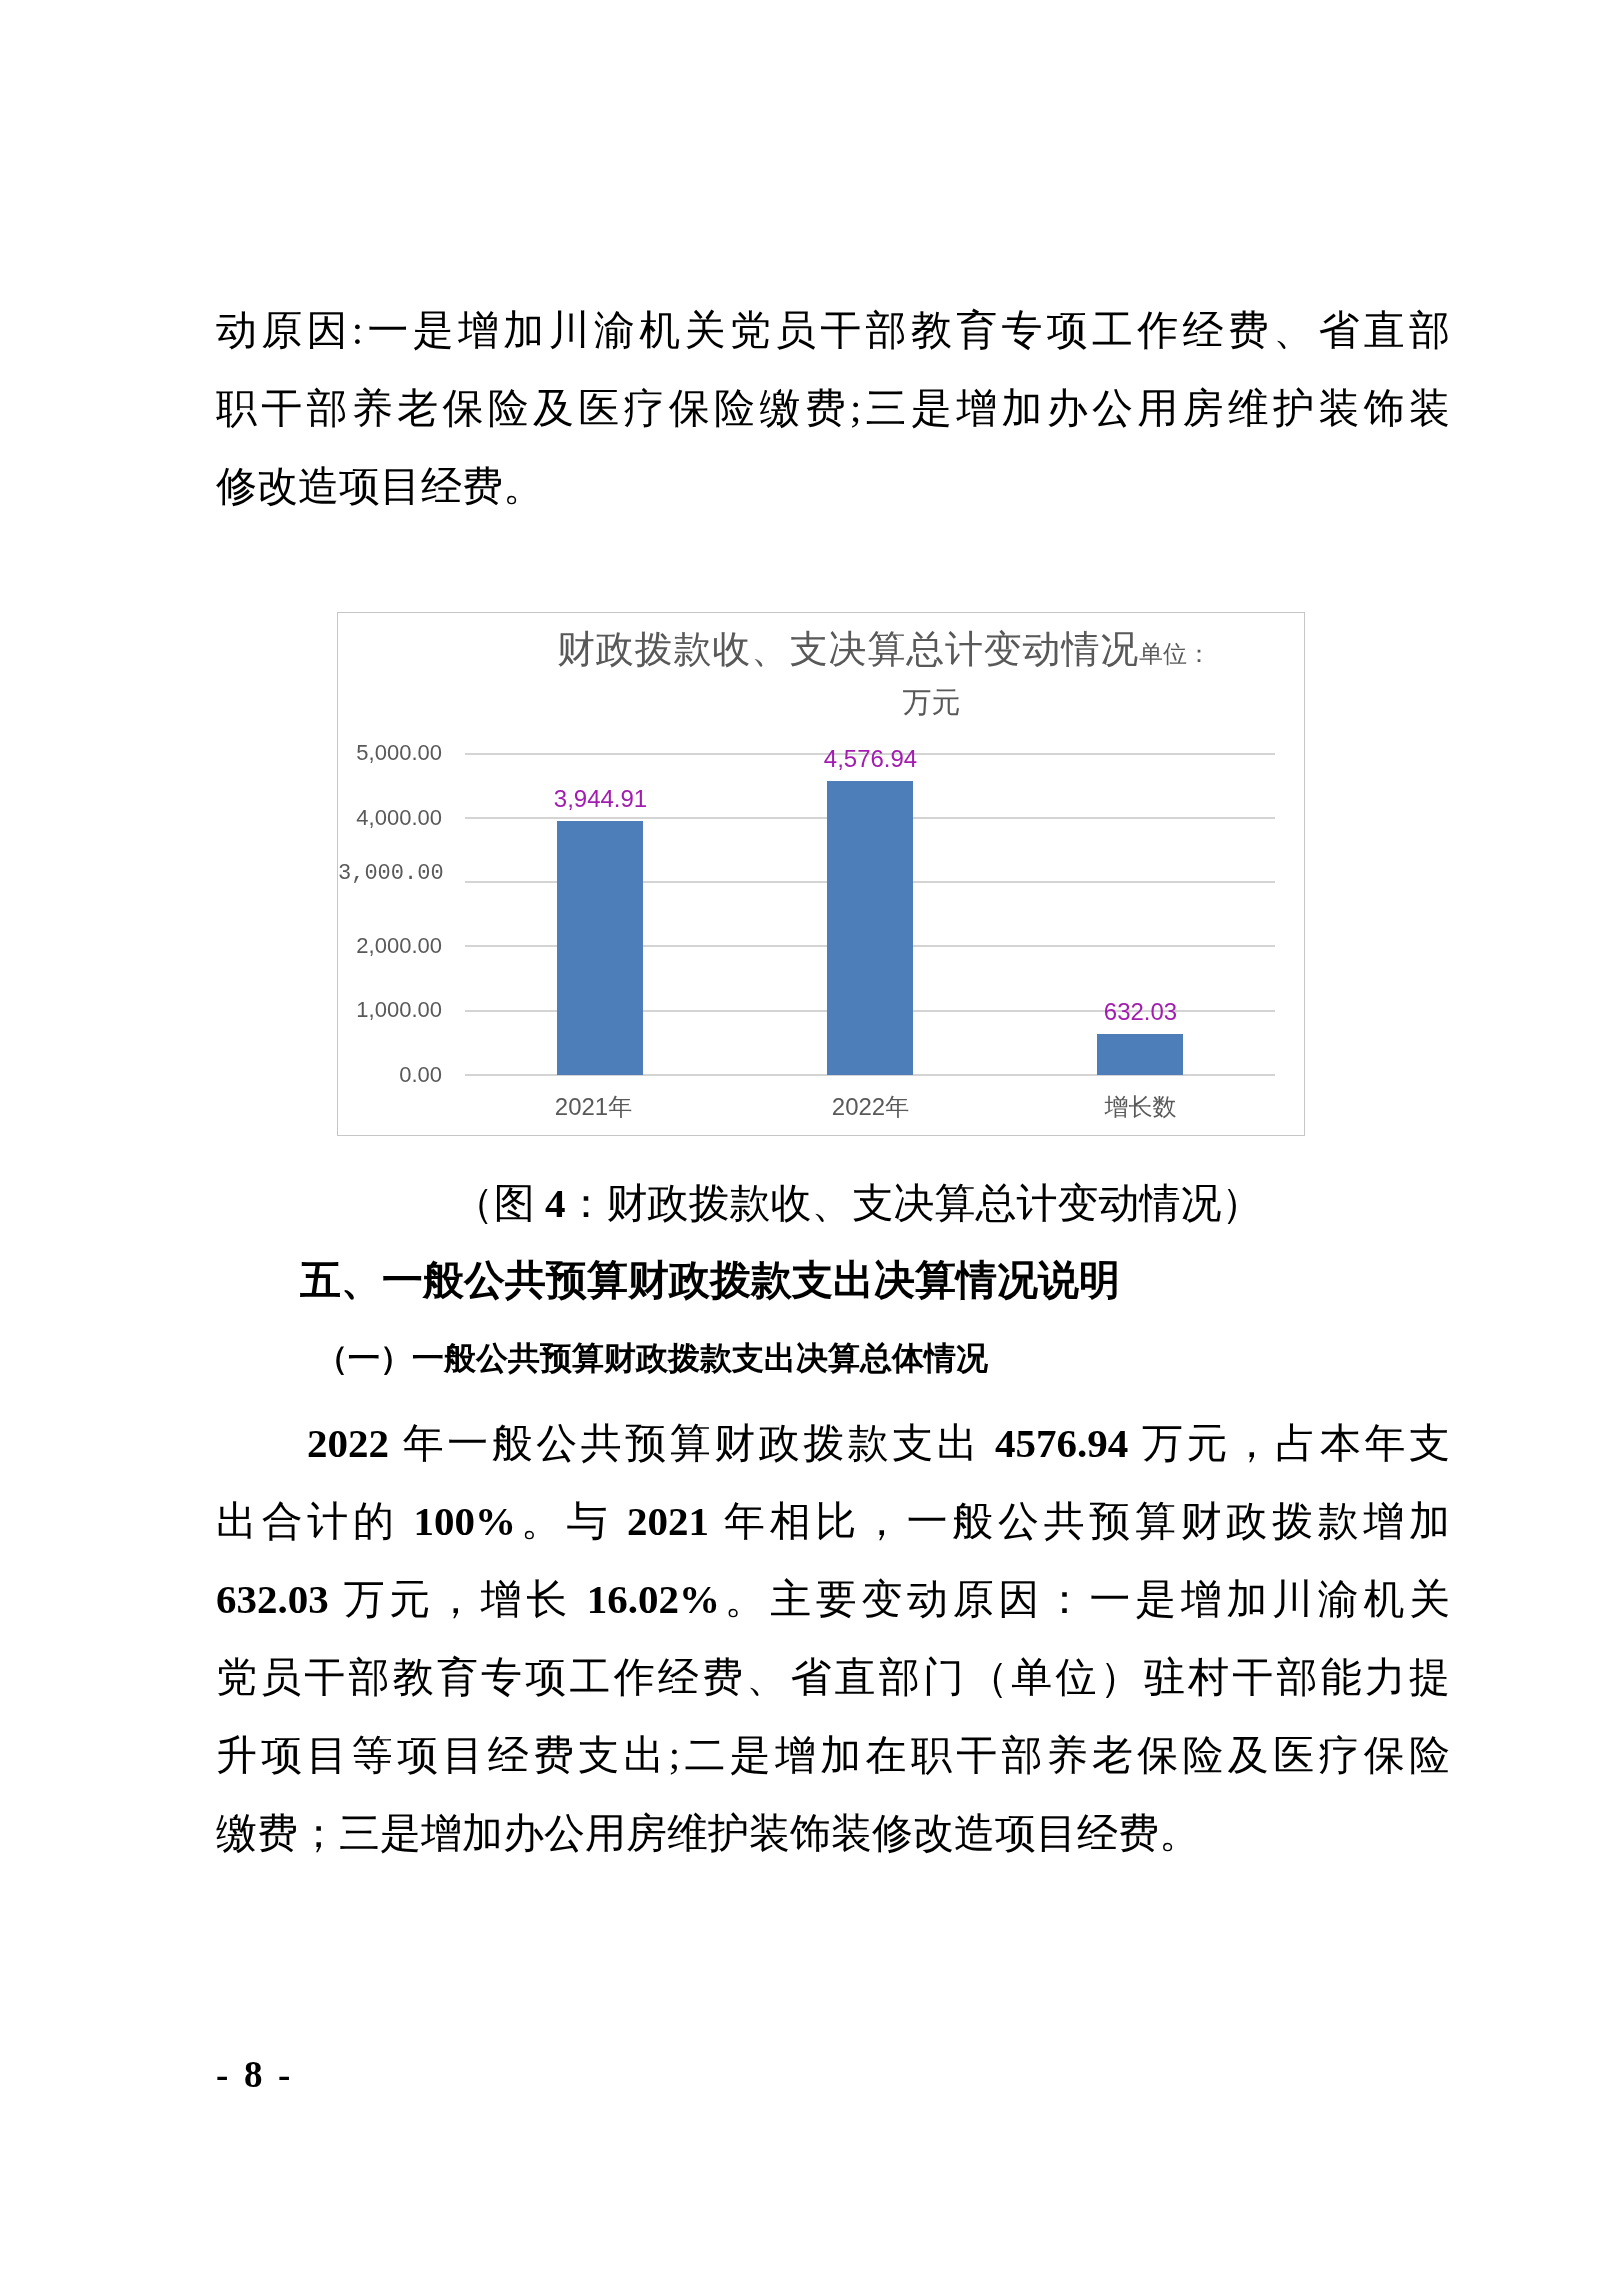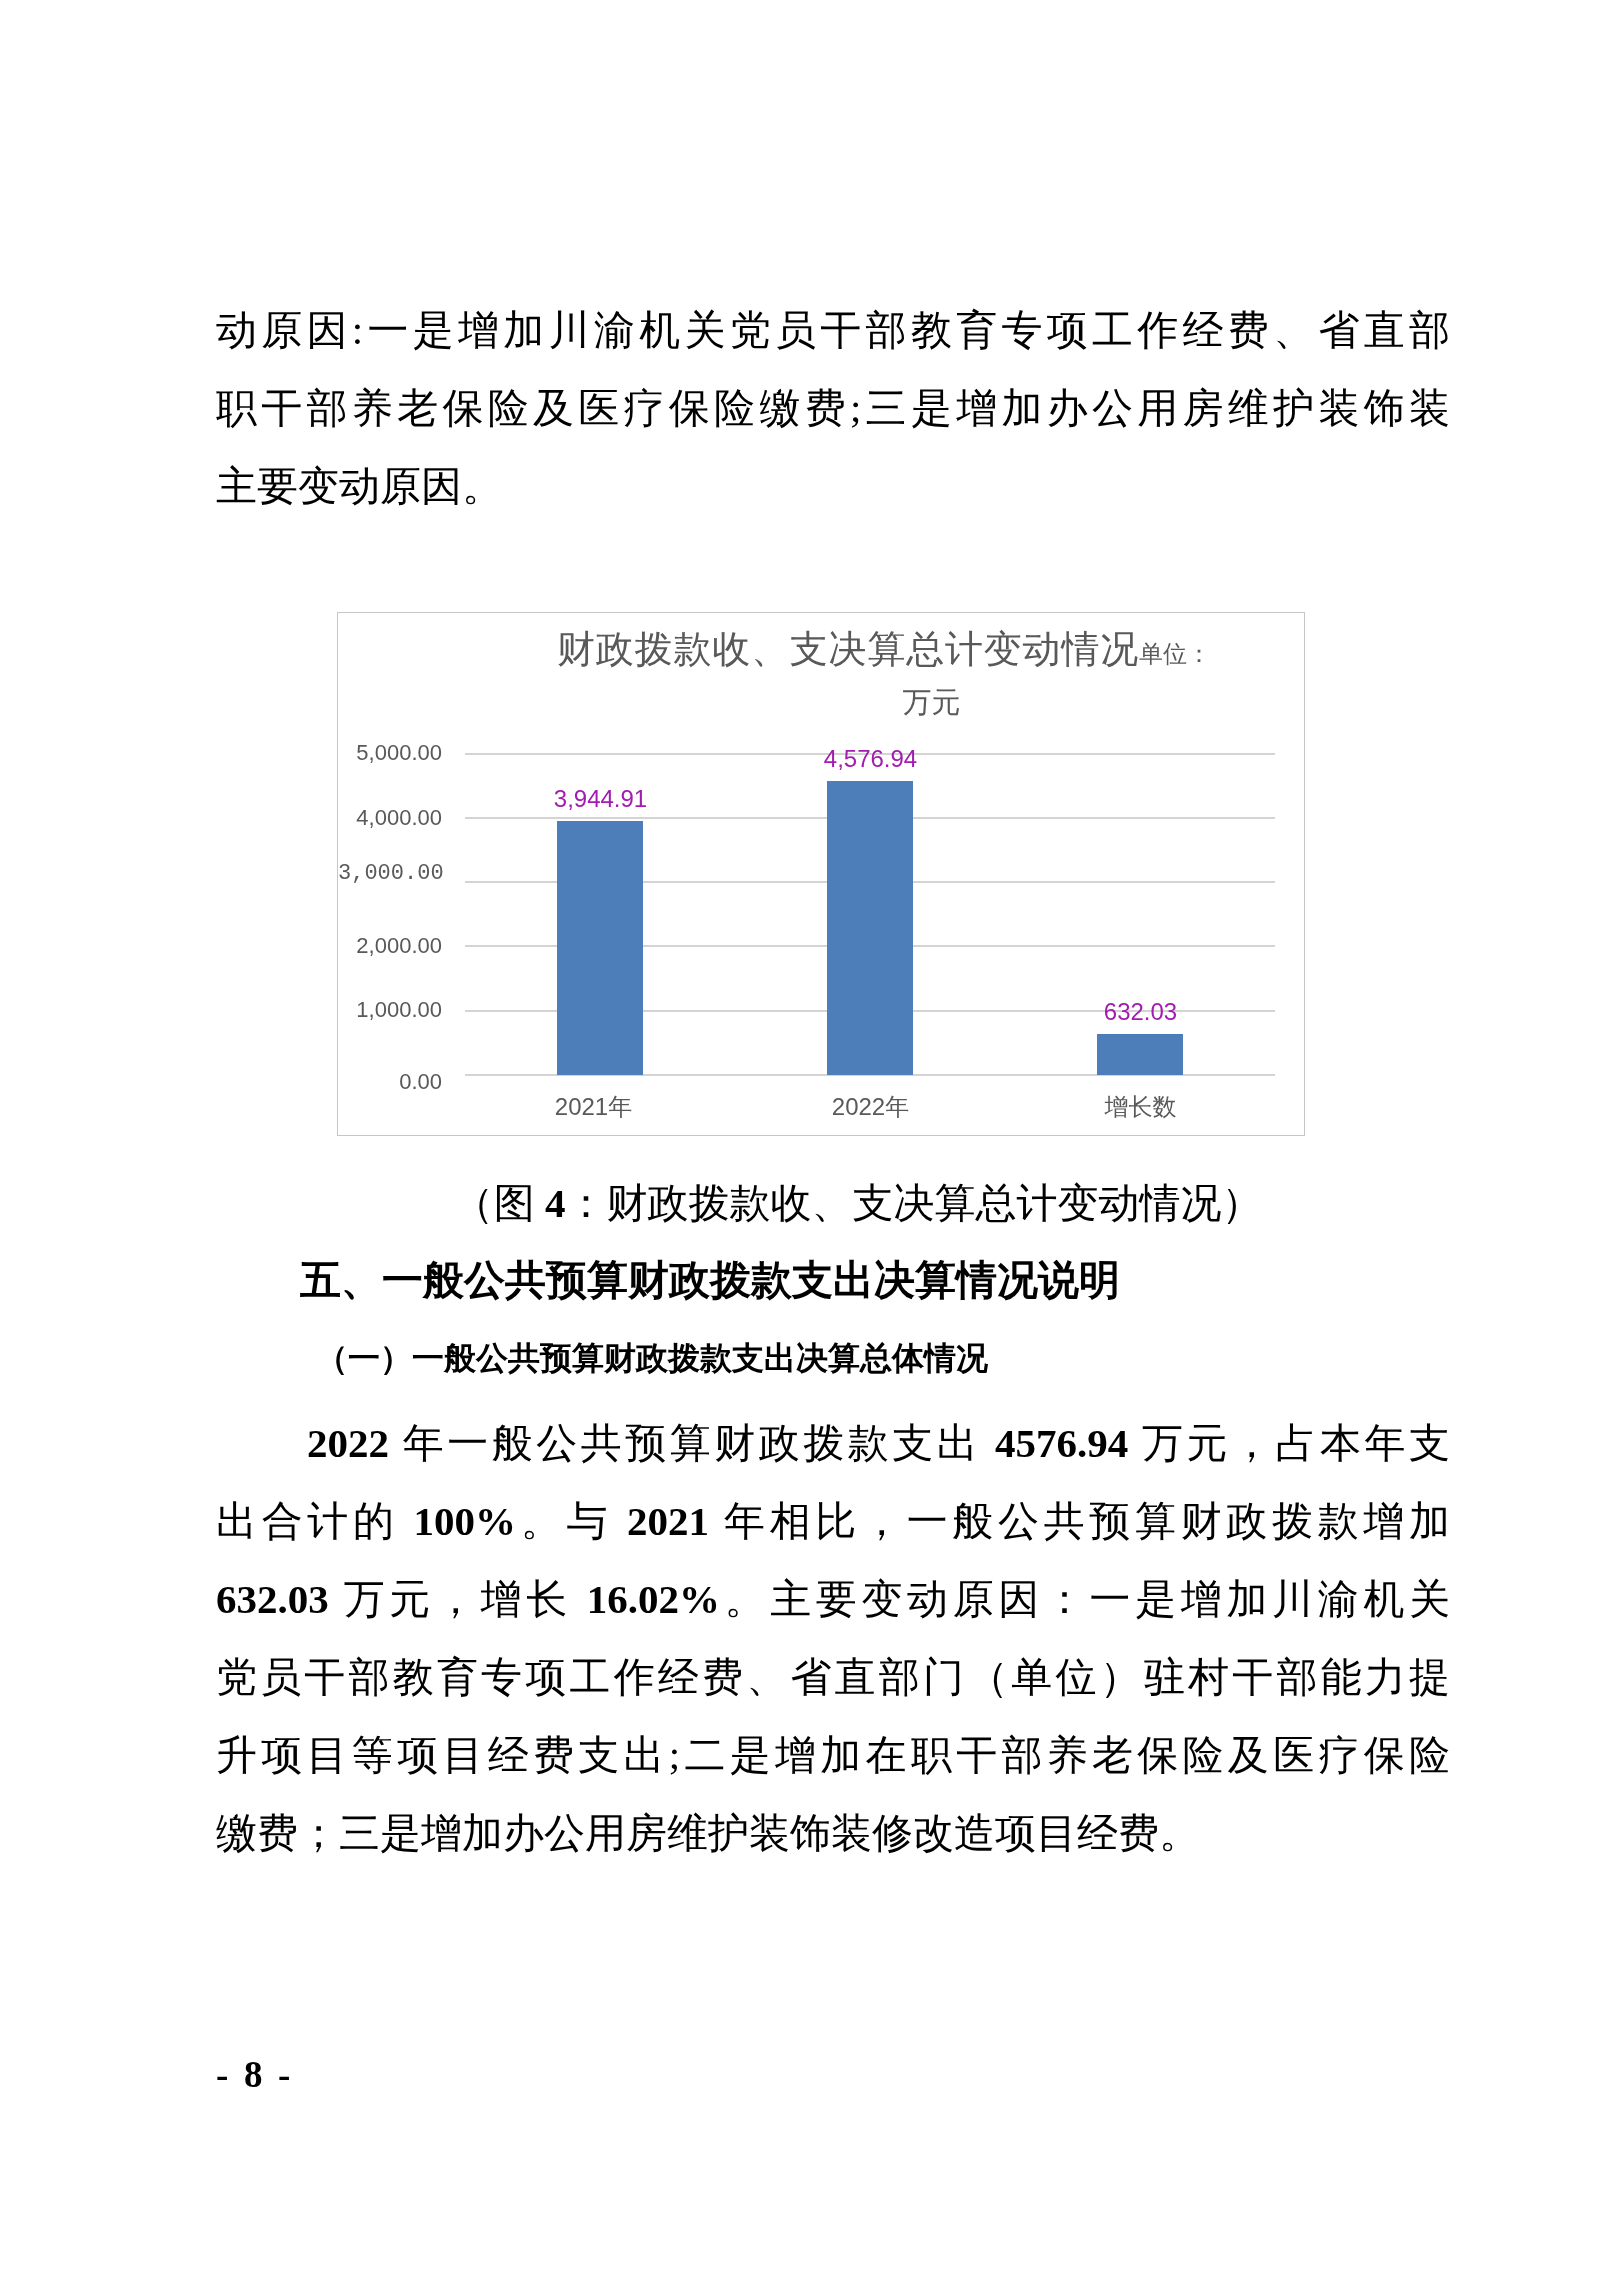--- a/index.html
+++ b/index.html
@@ -44,42 +44,42 @@
   #pagenum{position:absolute;left:216px;top:2051px;font-size:37px;line-height:47px;font-weight:bold;letter-spacing:3.2px;}
 </style>
 </head>
 <body>
 
 <div class="page">
 
   <div id="intro" class="para">
       <div class="tline fill">动原因:一是增加川渝机关党员干部教育专项工作经费、省直部</div>
       <div class="tline fill">职干部养老保险及医疗保险缴费;三是增加办公用房维护装饰装</div>
-      <div class="tline">主要变动原因。</div>
+      <div class="tline">修改造项目经费。</div>
     </div>
 
   <figure class="chart">
     <div class="ct-row">
       <span class="ct-title">财政拨款收、支决算总计变动情况</span>
       <span class="ct-unit">单位：</span>
     </div>
     <div class="ct-line2">万元</div>
     <div id="plot">
         <div class="gridline" style="left: 127px; width: 810px; top: 140px; background: rgb(212, 212, 212);"></div>
         <div class="ytick" style="top: 127px;">5,000.00</div>
         <div class="gridline" style="left: 127px; width: 810px; top: 204px; background: rgb(212, 212, 212);"></div>
         <div class="ytick" style="top: 192px;">4,000.00</div>
         <div class="gridline" style="left: 127px; width: 810px; top: 268px; background: rgb(212, 212, 212);"></div>
         <div class="ytick" style="top: 248px; font-family: Liberation Mono, monospace;">3,000.00</div>
         <div class="gridline" style="left: 127px; width: 810px; top: 332px; background: rgb(212, 212, 212);"></div>
         <div class="ytick" style="top: 320px;">2,000.00</div>
         <div class="gridline" style="left: 127px; width: 810px; top: 397px; background: rgb(212, 212, 212);"></div>
         <div class="ytick" style="top: 384px;">1,000.00</div>
         <div class="gridline" style="left: 127px; width: 810px; top: 461px; background: rgb(212, 212, 212);"></div>
-        <div class="ytick" style="top: 449px; margin-top: 7px;">0.00</div>
+        <div class="ytick" style="top: 449px;">0.00</div>
         <div class="bar" style="left: 219px; width: 86px; top: 208px; height: 254px; background: rgb(77, 126, 186);"></div>
         <div class="dlabel" style="left: 173px; top: 172px;">3,944.91</div>
         <div class="catlabel" style="left: 166px; top: 478px;">2021年</div>
         <div class="bar" style="left: 489px; width: 86px; top: 168px; height: 294px; background: rgb(77, 126, 186);"></div>
         <div class="dlabel" style="left: 443px; top: 132px;">4,576.94</div>
         <div class="catlabel" style="left: 443px; top: 478px;">2022年</div>
         <div class="bar" style="left: 759px; width: 86px; top: 421px; height: 41px; background: rgb(77, 126, 186);"></div>
         <div class="dlabel" style="left: 713px; top: 385px;">632.03</div>
         <div class="catlabel" style="left: 713px; top: 478px;">增长数</div>
       </div>

